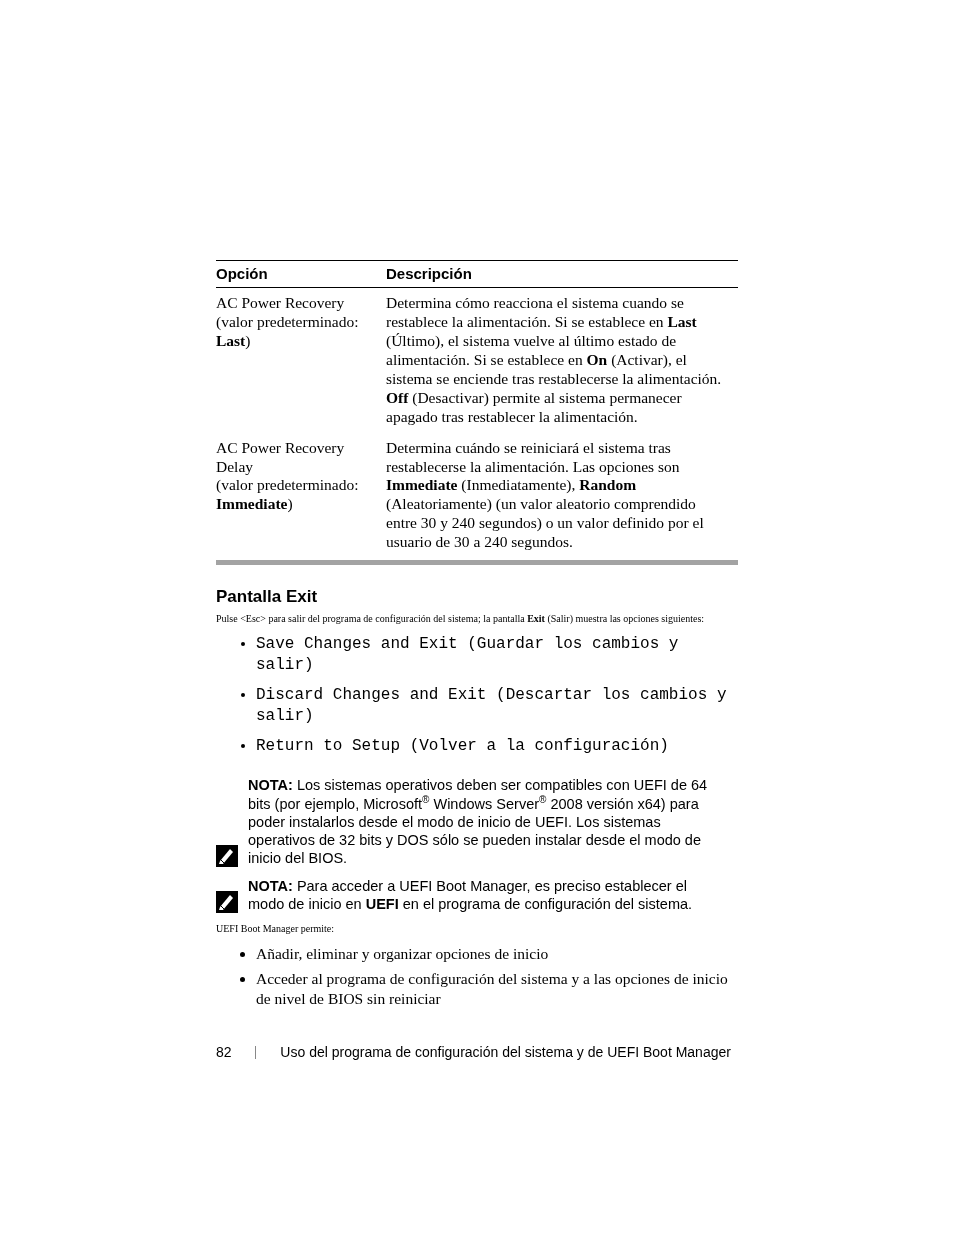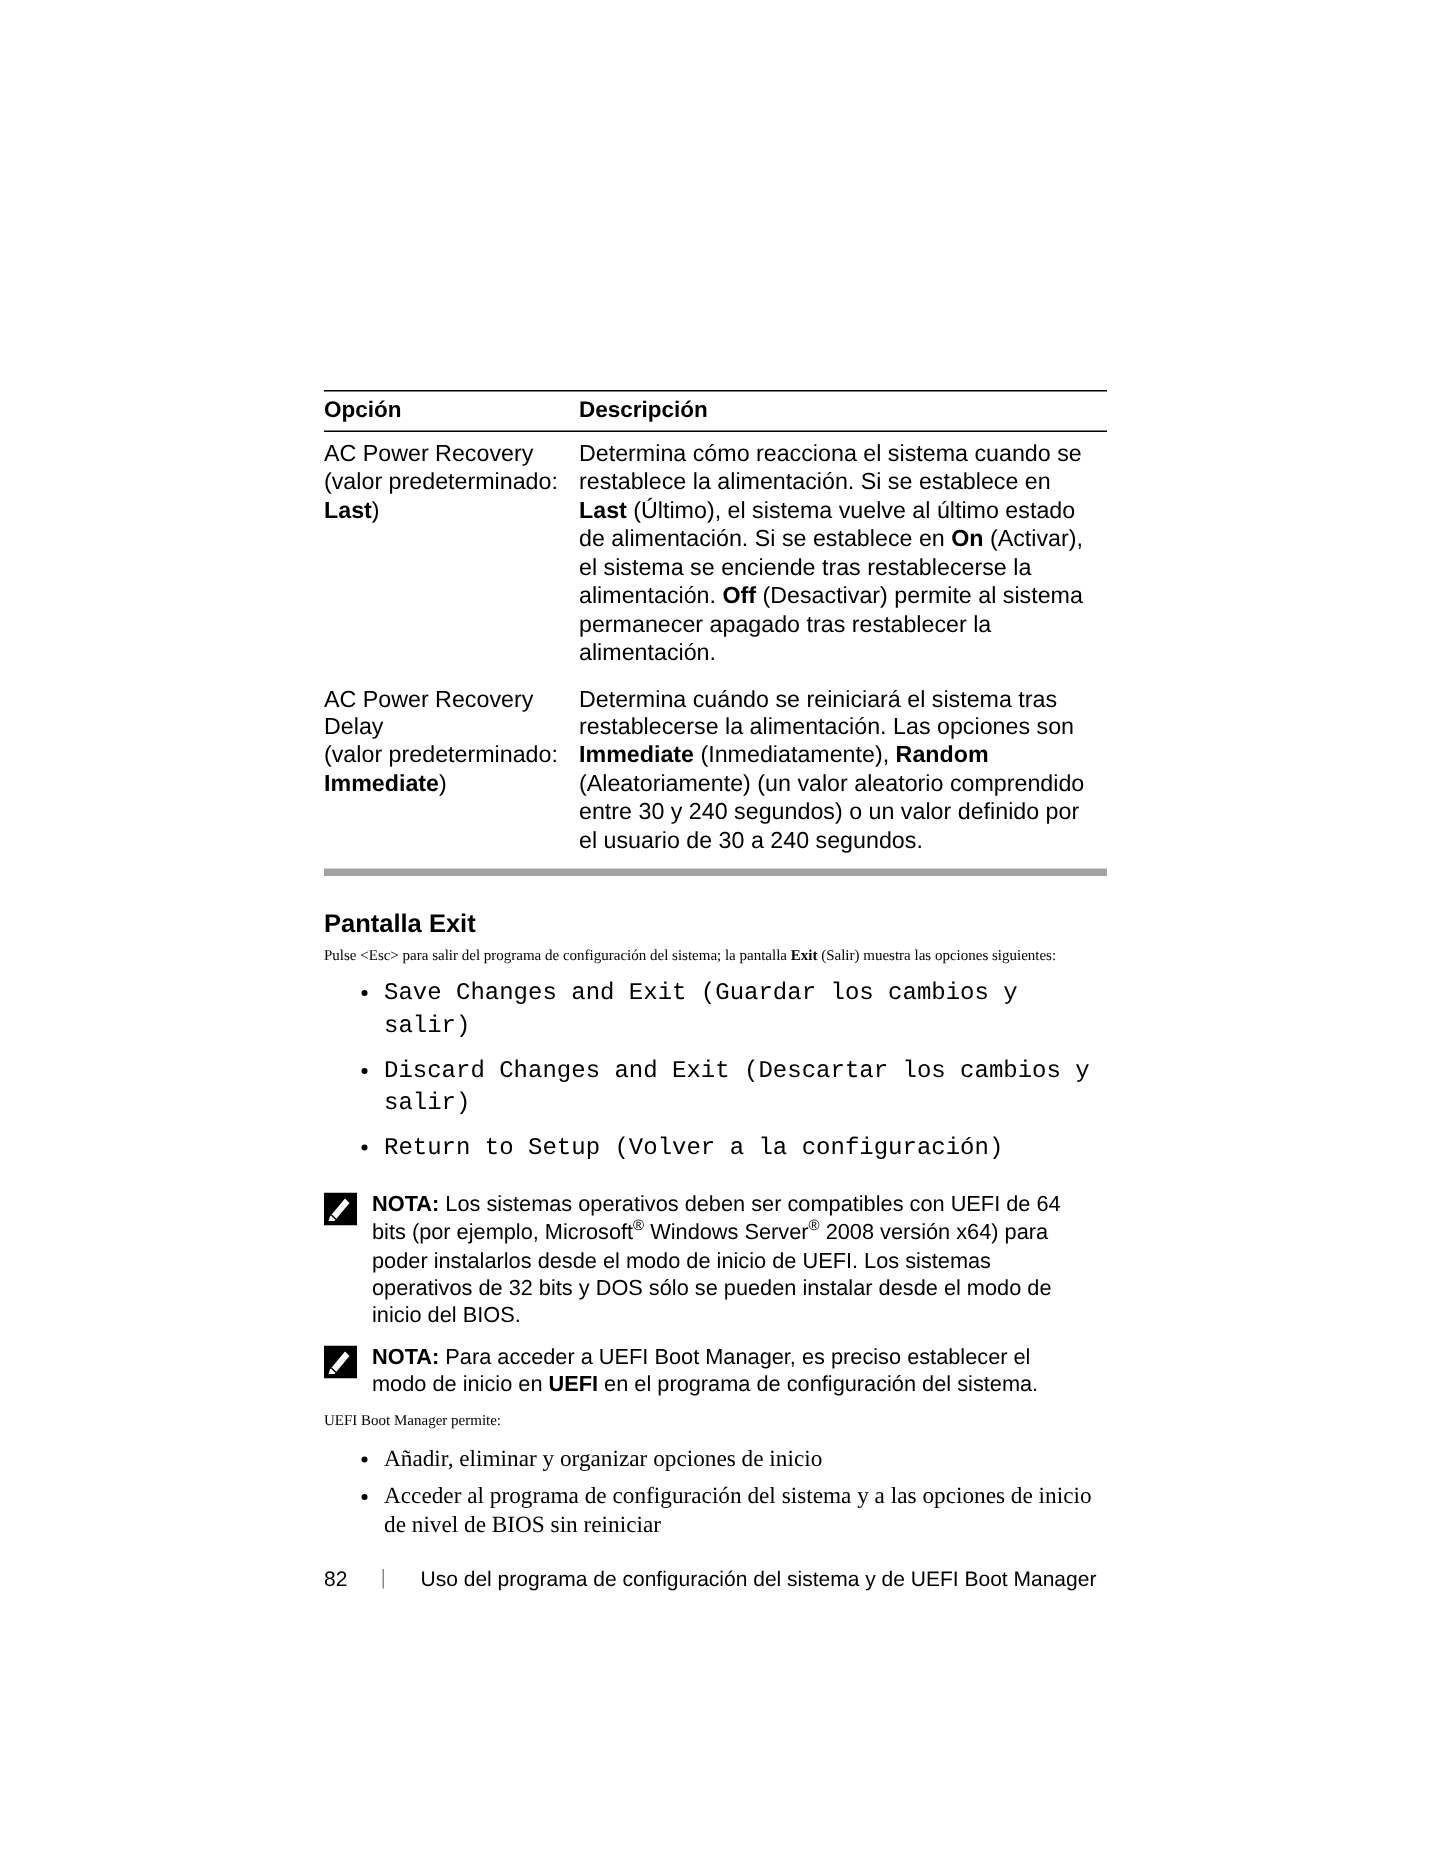--- a/index.html
+++ b/index.html
@@ -28,21 +28,21 @@
     font-weight: bold;
     font-size: 15px;
     border-top: 1px solid #000;
     border-bottom: 1px solid #000;
     padding: 4px 8px 4px 0;
   }
   .optable thead th:first-child { width: 162px; }
   .optable tbody td {
     vertical-align: top;
     padding: 6px 8px 6px 0;
-    font-family: Liberation Sans, sans-serif;
+    font-family: Liberation Serif, serif;
     margin-top: 37px;
   }
   .optable tbody tr.last td {
     border-bottom: 5px solid #a3a3a3;
     padding-bottom: 8px;
   }
   .subheading {
     font-family: Arial, Helvetica, sans-serif;
     font-weight: bold;
     font-size: 17px;
@@ -77,21 +77,21 @@
     margin-bottom: 6px;
   }
   h2.section-title {
     font-family: Arial, Helvetica, sans-serif;
     font-weight: bold;
     font-size: 24px;
     margin: 20px 0 10px 0;
   }
   .nota-block {
     display: flex;
-    align-items: flex-start;
+    align-items: flex-end;
     margin: 6px 16px 10px 0;
   }
   .nota-icon {
     flex: 0 0 22px;
     height: 22px;
     margin-right: 10px;
     margin-top: 1px;
   }
   .nota-icon svg { display: block; }
   .nota-text {

